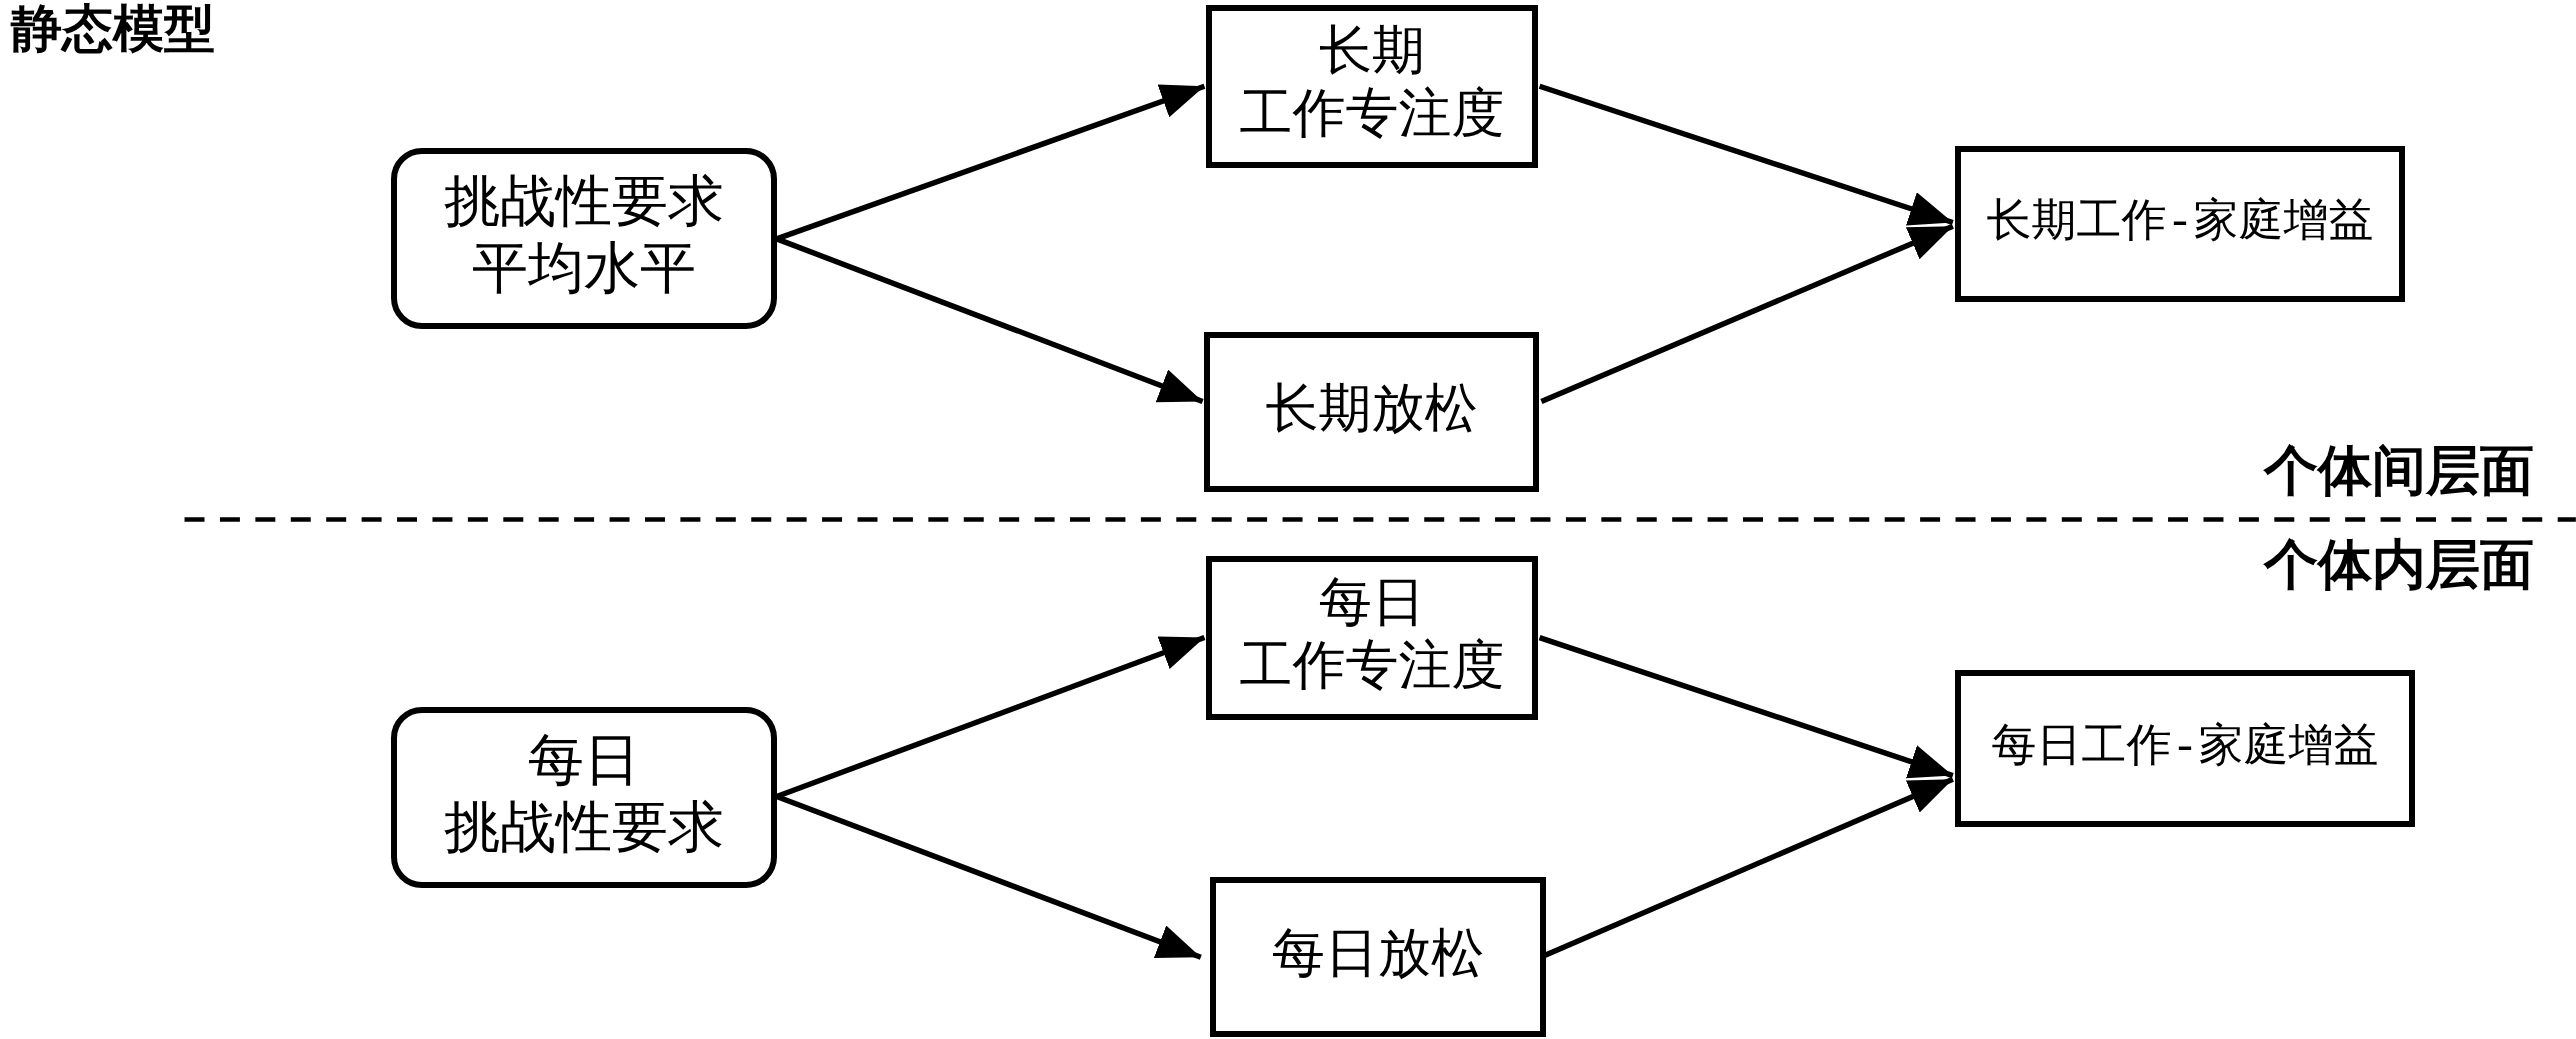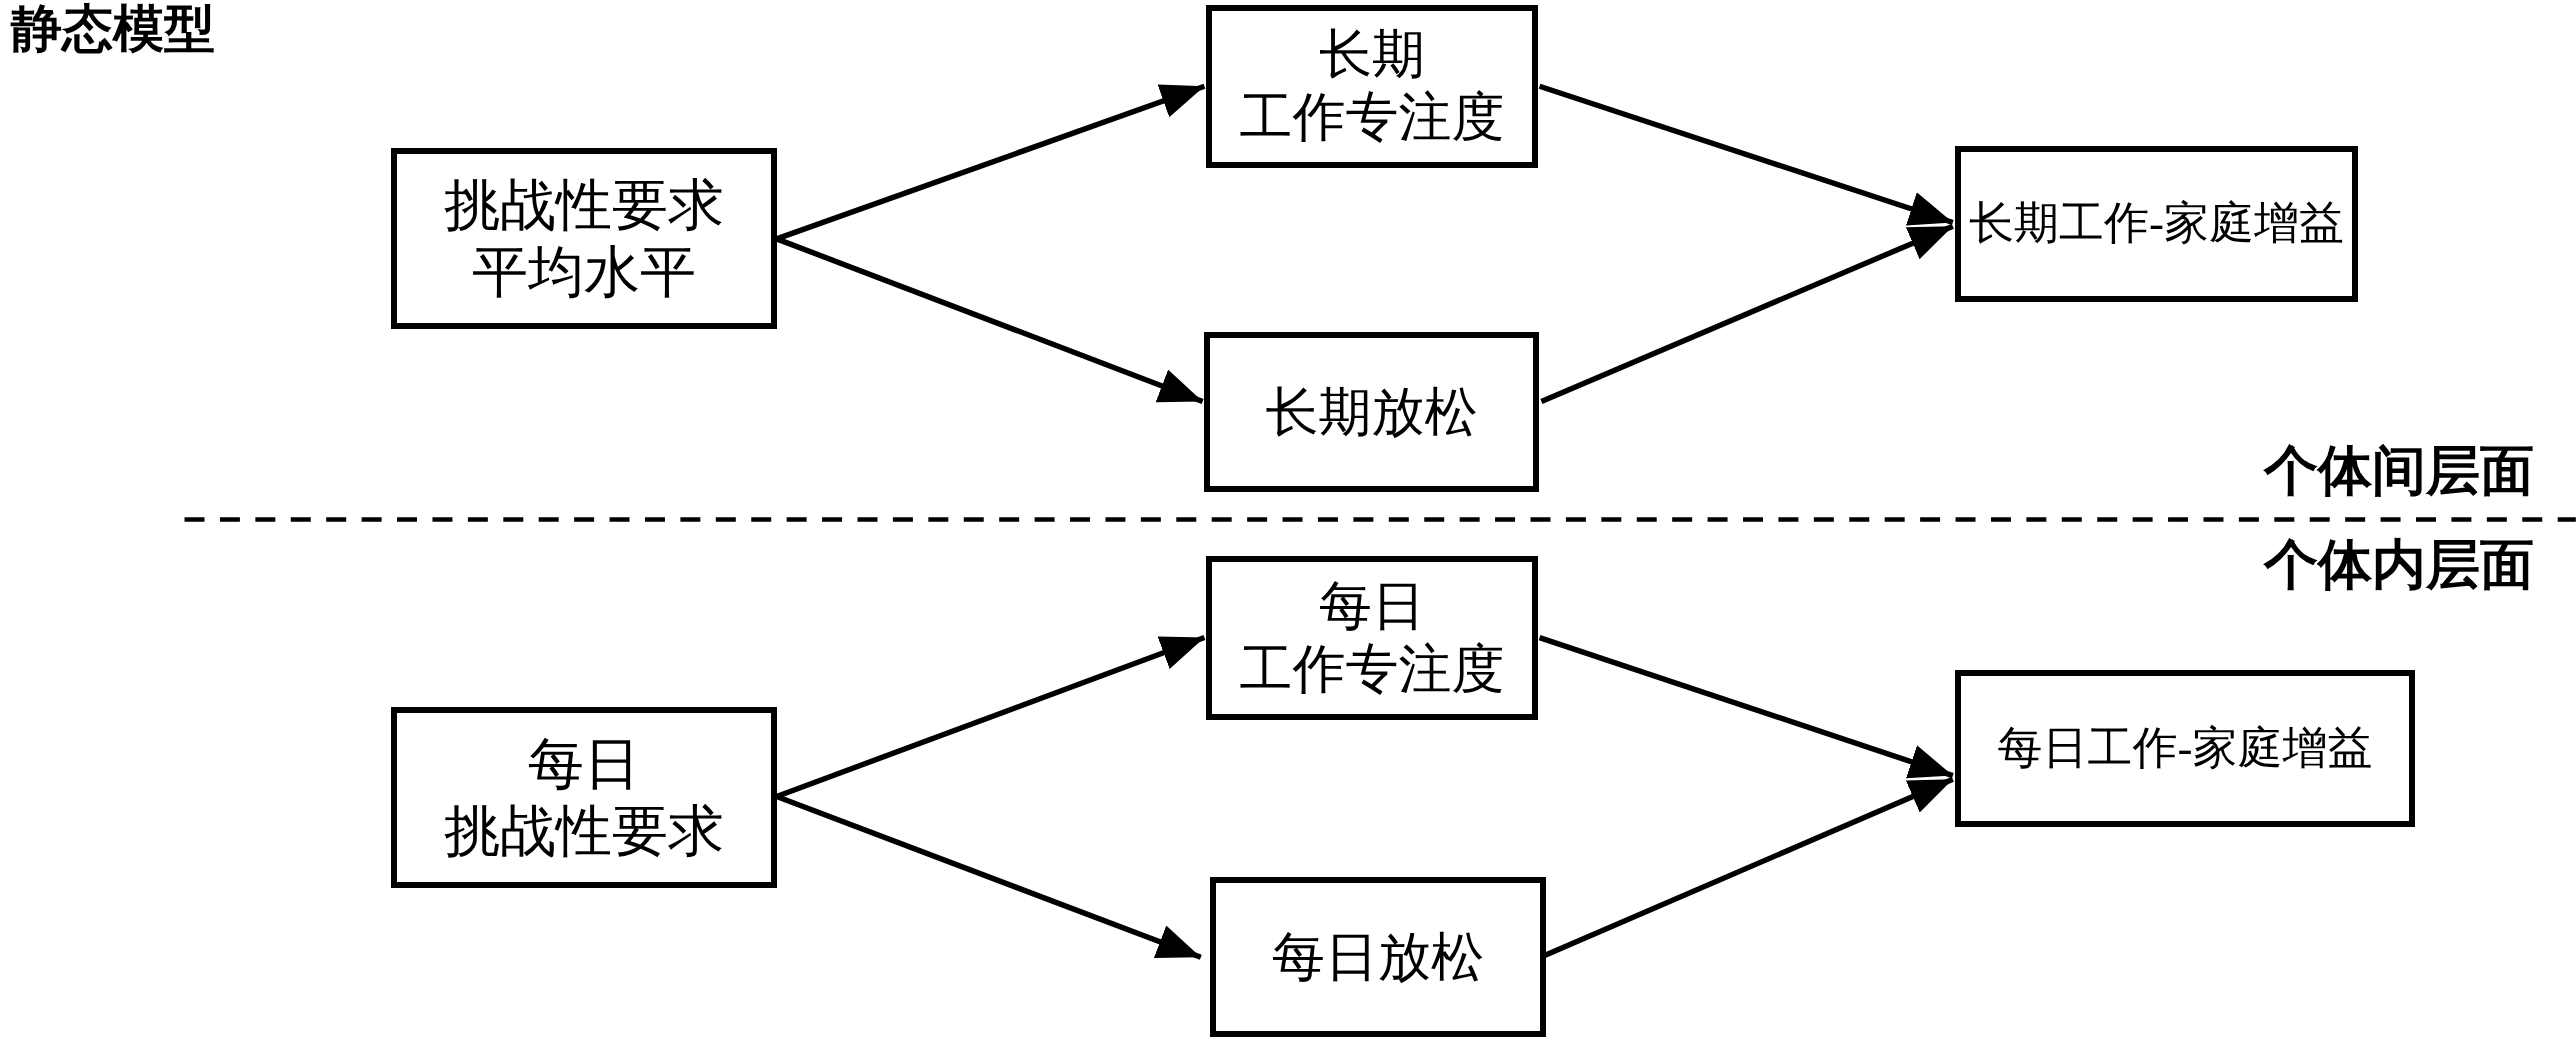--- a/index.html
+++ b/index.html
@@ -22,22 +22,22 @@
     border: 6.4px solid #000000;
     background: #ffffff;
     display: flex;
     flex-direction: column;
     align-items: center;
     justify-content: center;
     text-align: center;
     font-family: "Liberation Serif", "DejaVu Serif", serif;
     color: #000000;
   }
-  .box .line { line-height: 1.18; white-space: nowrap; }
-  .fs-big   { font-size: 56px; }
+  .box .line { line-height: 1.18; white-space: nowrap; font-family: Liberation Mono, monospace; }
+  .fs-big   { font-size: 56px; border-radius: 31px; }
   .fs-mid   { font-size: 53px; }
   .fs-small { font-size: 45px; }
   .title {
     position: absolute;
     left: 11px; top: 2px;
     font-family: "Liberation Sans", "DejaVu Sans", sans-serif;
     font-weight: bold;
     font-size: 51px;
     line-height: 1.05;
     white-space: nowrap;
@@ -102,21 +102,21 @@
 
   <div class="box fs-mid" style="left:1206px; top:4.5px; width:332px; height:163px;">
     <div class="line">长期</div>
     <div class="line">工作专注度</div>
   </div>
 
   <div class="box fs-mid" style="left:1204px; top:332px; width:335px; height:160px;text-align:right;">
     <div class="line">长期放松</div>
   </div>
 
-  <div class="box fs-small" style="left:1955px; top:146px; width:403px; height:156px;">
+  <div class="box fs-small" style="left:1955px; top:146px; width:450px; height:156px;">
     <div class="line">长期工作-家庭增益</div>
   </div>
 
   <div class="box fs-big" style="left:391px; top:707px; width:386px; height:181px;">
     <div class="line">每日</div>
     <div class="line">挑战性要求</div>
   </div>
 
   <div class="box fs-mid" style="left:1206px; top:556px; width:332px; height:164px;">
     <div class="line">每日</div>

